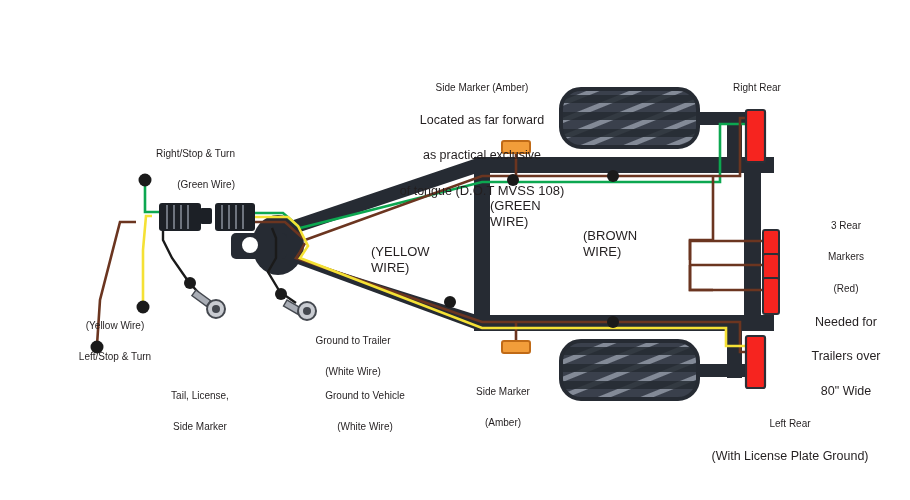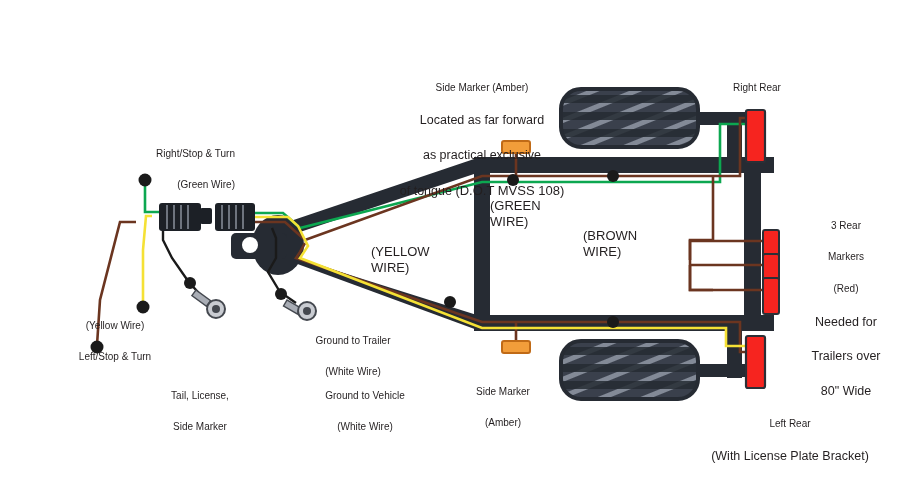--- a/index.html
+++ b/index.html
@@ -223,21 +223,21 @@
     <span class="t1">3 Rear</span>
     <span class="t1">Markers</span>
     <span class="t1">(Red)</span>
     <span class="t2">Needed for</span>
     <span class="t2">Trailers over</span>
     <span class="t2">80" Wide</span>
   </div>
 
   <div class="lbl" style="left:670px;top:398px;width:240px;">
     <span class="t1">Left Rear</span>
-    <span class="t2">(With License Plate Bracket)</span>
+    <span class="t2">(With License Plate Ground)</span>
   </div>
 
   <div class="wirelbl" style="left:490px;top:198px;width:120px;">
     <span>(GREEN</span><br>
     <span>WIRE)</span>
   </div>
 
   <div class="wirelbl" style="left:583px;top:228px;width:120px;">
     <span>(BROWN</span><br>
     <span>WIRE)</span>

